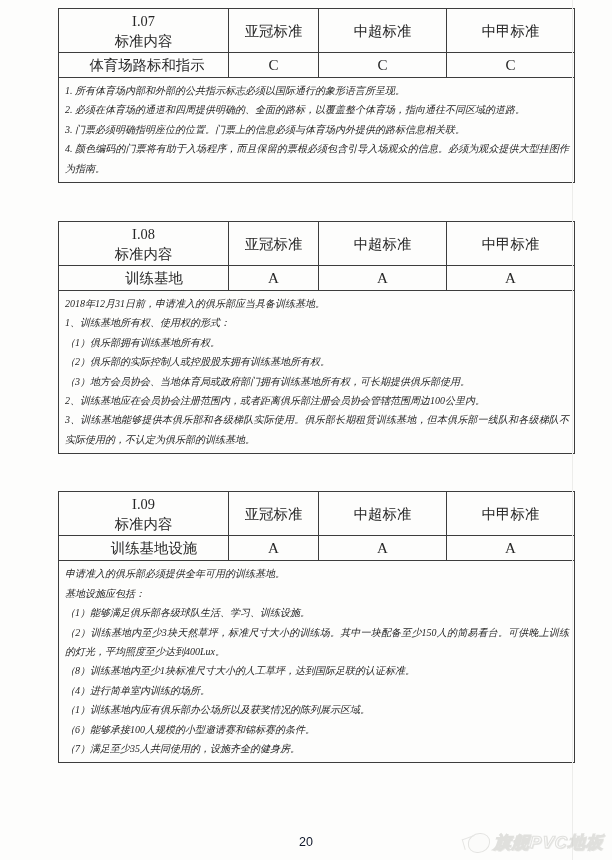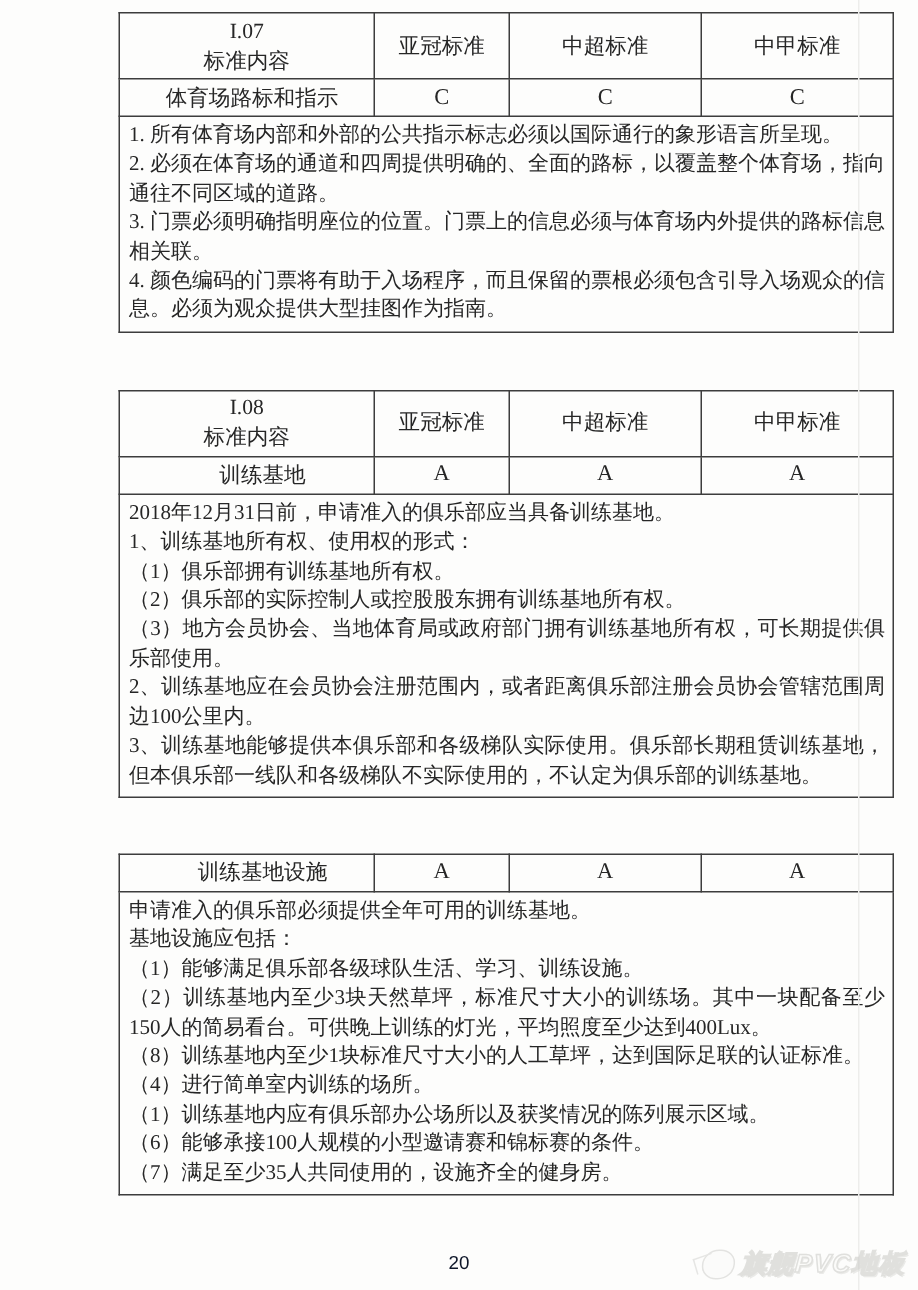--- a/index.html
+++ b/index.html
@@ -7,21 +7,20 @@
   body {
     width: 612px; height: 860px;
     position: relative;
     font-family: "Liberation Serif", "DejaVu Serif", serif;
     color: #262626;
     overflow: hidden;
   }
   .page {
     position: absolute; inset: 0;
     background: #fdfdfc;
-    padding-left: 21px;
   }
   .scan-line {
     position: absolute;
     left: 572px; top: 0; width: 1px; height: 860px;
     background: #ededeb;
   }
   table.std-table {
     border-collapse: collapse;
     table-layout: fixed;
     width: 516px;
@@ -50,23 +49,24 @@
   .grade {
     text-align: center;
     font-size: 15px;
   }
   .body-cell {
     padding: 3px 5px 4px 6px;
     vertical-align: top;
   }
   .body-cell p {
     margin: 0;
-    font-size: 14px;
+    font-size: 10px;
     line-height: 19.4px;
     text-align: justify;
+    font-style: italic;
   }
   .page-number {
     position: absolute;
     left: 0; right: 0;
     bottom: 11px;
     text-align: center;
     font-size: 12.5px;
     color: #0f172a;
     font-family: "Liberation Sans", sans-serif;
   }
@@ -182,20 +182,29 @@
     </table>
 
   <table class="std-table t3">
     <colgroup>
         <col style="width:170px">
         <col style="width:90px">
         <col style="width:128px">
         <col style="width:128px">
       </colgroup>
     <tbody>
+        <tr class="head-row">
+      <td class="head-cell-code">
+        <div>I.09</div>
+        <div>标准内容</div>
+      </td>
+      <td>亚冠标准</td>
+      <td>中超标准</td>
+      <td>中甲标准</td>
+    </tr>
     <tr class="item-row">
       <td class="item-name indent">训练基地设施</td>
       <td class="grade">A</td>
       <td class="grade">A</td>
       <td class="grade">A</td>
     </tr>
     <tr>
       <td colspan="4" class="body-cell">
         <p>申请准入的俱乐部必须提供全年可用的训练基地。</p>
         <p>基地设施应包括：</p>

